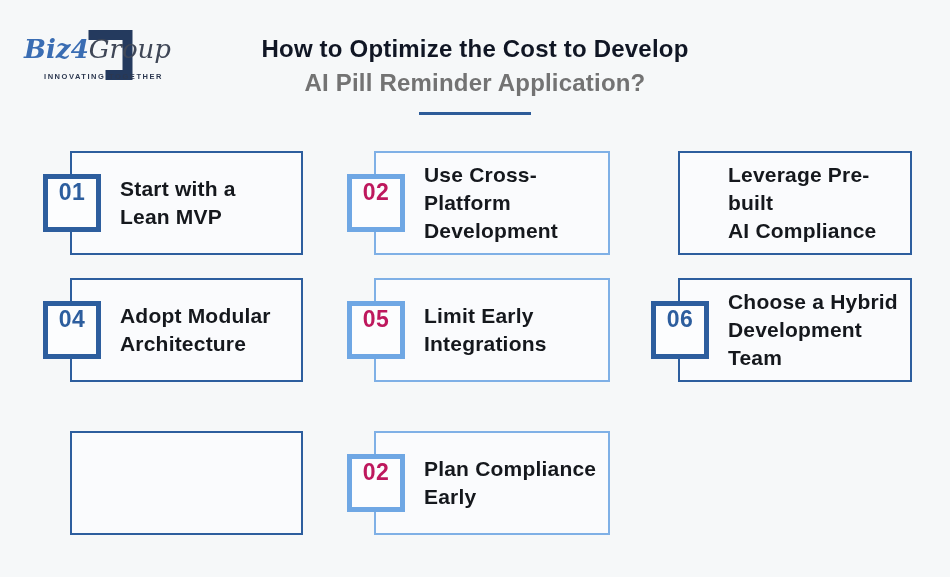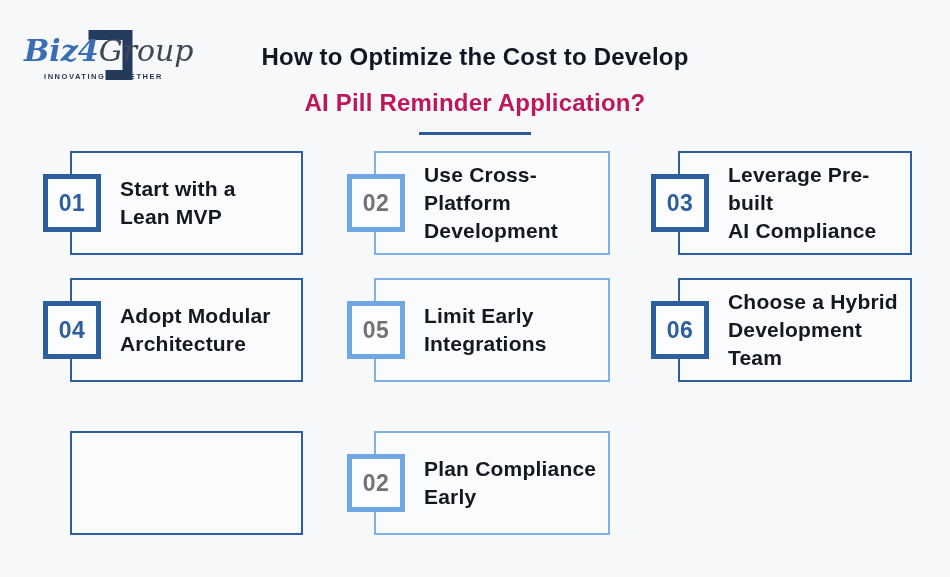--- a/index.html
+++ b/index.html
@@ -12,57 +12,57 @@
     font-family:"Liberation Sans", sans-serif;
   }
 
   
   .logo { position:absolute; left:20px; top:16px; width:150px; height:78px; }
   .logo .bracket { position:absolute; left:68px; top:14px; width:45px; height:50px; }
   .logo .bracket polygon { fill:#243a5e; }
   .logo .brand {
     position:absolute; left:4px; top:20px; z-index:1;
     font-family:"DejaVu Serif", serif; font-style:italic;
-    font-size:30px; line-height:1; white-space:nowrap;
+    font-size:26px; line-height:1; white-space:nowrap;
   }
   .logo .brand .biz  { color:#3a6db3; font-weight:600; }
   .logo .brand .four { color:#3a6db3; font-weight:600; }
   .logo .brand .grp  { color:#3f4757; }
   .logo .tagline {
     position:absolute; left:9px; top:56px; z-index:1;
     font-size:7.5px; font-weight:700; letter-spacing:1.55px;
     color:#2c3850; white-space:nowrap;margin-left:15px;
   }
 
   
-  .title { position:absolute; left:0; right:0; top:43px; text-align:center; }
+  .title { position:absolute; left:0; right:0; top:35px; text-align:center; }
   .title .t1 { font-size:24px; font-weight:700; color:#101624; letter-spacing:0.2px; }
-  .title .t2 { font-size:24px; font-weight:700; color:#be185d; letter-spacing:0.2px; margin-top:18px; }
+  .title .t2 { font-size:24px; font-weight:700; color:#737373; letter-spacing:0.2px; margin-top:6px; }
   .title .underline { width:112px; height:3px; background:#2d5c99; margin:15px auto 0; }
 
   
   .card {
     position:absolute; height:104px;
     border:2px solid #2d5e9e; background:#fafbfd;
     display:flex; align-items:center;
     padding:6px 8px 6px 48px;
   }
   .card .badge {
     position:absolute; left:-29px; top:50%; transform:translateY(-50%);
     width:58px; height:58px;
     border:5px solid #2d5e9e; background:#fcfdfe;
-    display:flex; align-items:center; justify-content:center;
+    display:flex; align-items:flex-start; justify-content:center;
     font-size:23px; font-weight:700; color:#2d5e9e; letter-spacing:0.5px;
   }
   .card .label {
     font-size:21px; font-weight:600; color:#15181d;
     line-height:1.32; letter-spacing:0.2px; white-space:pre-line;
   }
   .card.light { border-color:#7fb0e6; }
-  .card.light .badge { border-color:#6fa7e4; color:#737373; }
+  .card.light .badge { border-color:#6fa7e4; color:#be185d; }
 
   
   .pos-r1 { top:151px; }
   .pos-r2 { top:278px; }
   .pos-r3 { top:431px; }
   .pos-c1 { left:70px;  width:233px; }
   .pos-c2 { left:374px; width:236px; }
   .pos-c3 { left:678px; width:234px; }
 </style>
 </head>
@@ -92,23 +92,20 @@
 Lean MVP</div>
   </div>
   <div class="card light pos-r1 pos-c2">
     <div class="badge">
         <span>02</span>
       </div>
     <div class="label">Use Cross-Platform
 Development</div>
   </div>
   <div class="card pos-r1 pos-c3">
-    <div class="badge">
-        <span>03</span>
-      </div>
     <div class="label">Leverage Pre-built
 AI Compliance</div>
   </div>
 
   <div class="card pos-r2 pos-c1">
     <div class="badge">
         <span>04</span>
       </div>
     <div class="label">Adopt Modular
 Architecture</div>

